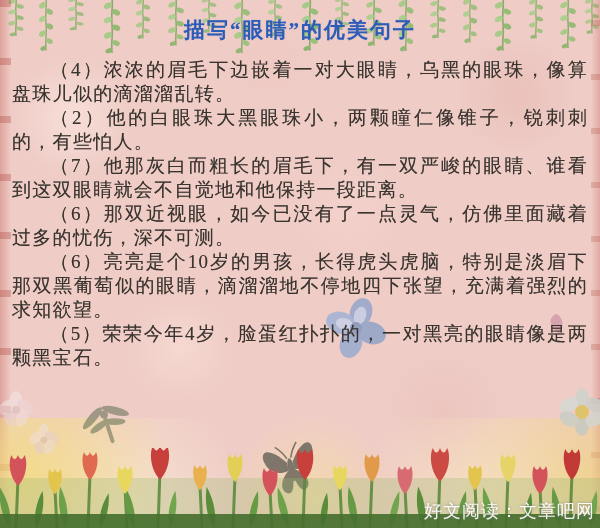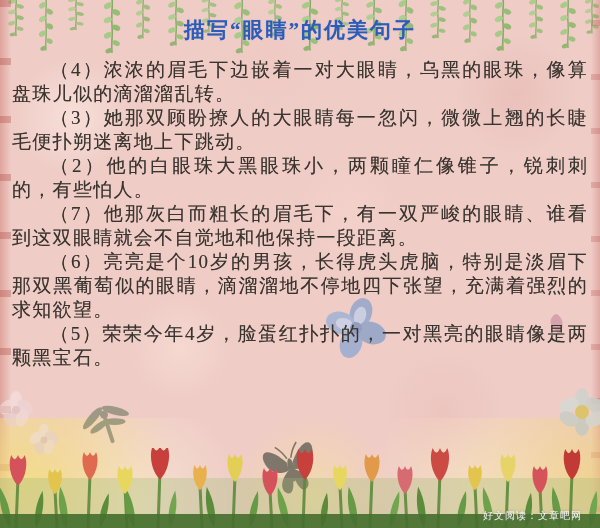--- a/index.html
+++ b/index.html
@@ -61,23 +61,23 @@
     background:
       radial-gradient(circle at 4% 55%, rgba(244,224,120,0.75) 0, rgba(244,224,120,0) 26%),
       radial-gradient(circle at 22% 75%, rgba(250,240,214,0.6) 0, rgba(250,240,214,0) 24%),
       radial-gradient(circle at 52% 72%, rgba(246,228,150,0.55) 0, rgba(246,228,150,0) 26%),
       radial-gradient(circle at 80% 70%, rgba(250,236,186,0.55) 0, rgba(250,236,186,0) 24%),
       radial-gradient(circle at 97% 60%, rgba(240,214,110,0.6) 0, rgba(240,214,110,0) 22%);
     pointer-events:none;
   }
   .garden{position:absolute;left:0;bottom:0;z-index:2;pointer-events:none;}
   .watermark{
-    position:absolute;right:18px;bottom:5px;z-index:4;
+    position:absolute;right:5px;bottom:5px;z-index:4;
     color:var(--watermark-color,#ffffff);
-    font-size:10px;letter-spacing:1px;
+    font-size:18px;letter-spacing:1px;
     opacity:0.92;
     text-shadow:0 0 3px rgba(110,110,110,0.8);
     font-family:"Liberation Sans","DejaVu Sans",sans-serif;
   }
 </style>
 </head>
 <body>
 
 <div class="page" style="background-color: rgb(239, 204, 198);">
 
@@ -260,22 +260,22 @@
     <use href="#tulip" fill="#d4525a" transform="translate(540,28)"></use>
     <use href="#tulip" fill="#c23a36" transform="translate(572,12) scale(1.1)"></use>
 
     <rect x="0" y="66" width="600" height="14" fill="#47702f" opacity="0.92"></rect>
   </svg>
 
   <div class="content">
     <h1 class="title">描写“眼睛”的优美句子</h1>
     <div class="sentences">
       <p>（4）浓浓的眉毛下边嵌着一对大眼睛，乌黑的眼珠，像算盘珠儿似的滴溜溜乱转。</p>
-      <p>（3）她那双顾盼撩人的大眼睛每一忽闪，微微上翘的长睫毛便扑朔迷离地上下跳动。</p>
       <p>（2）他的白眼珠大黑眼珠小，两颗瞳仁像锥子，锐刺刺的，有些怕人。</p>
       <p>（7）他那灰白而粗长的眉毛下，有一双严峻的眼睛、谁看到这双眼睛就会不自觉地和他保持一段距离。</p>
+      <p>（6）那双近视眼，如今已没有了一点灵气，仿佛里面藏着过多的忧伤，深不可测。</p>
       <p>（6）亮亮是个10岁的男孩，长得虎头虎脑，特别是淡眉下那双黑葡萄似的眼睛，滴溜溜地不停地四下张望，充满着强烈的求知欲望。</p>
       <p>（5）荣荣今年4岁，脸蛋红扑扑的，一对黑亮的眼睛像是两颗黑宝石。</p>
     </div>
   </div>
 
   <div class="watermark">好文阅读：文章吧网</div>
 </div>
 
 </body></html>

